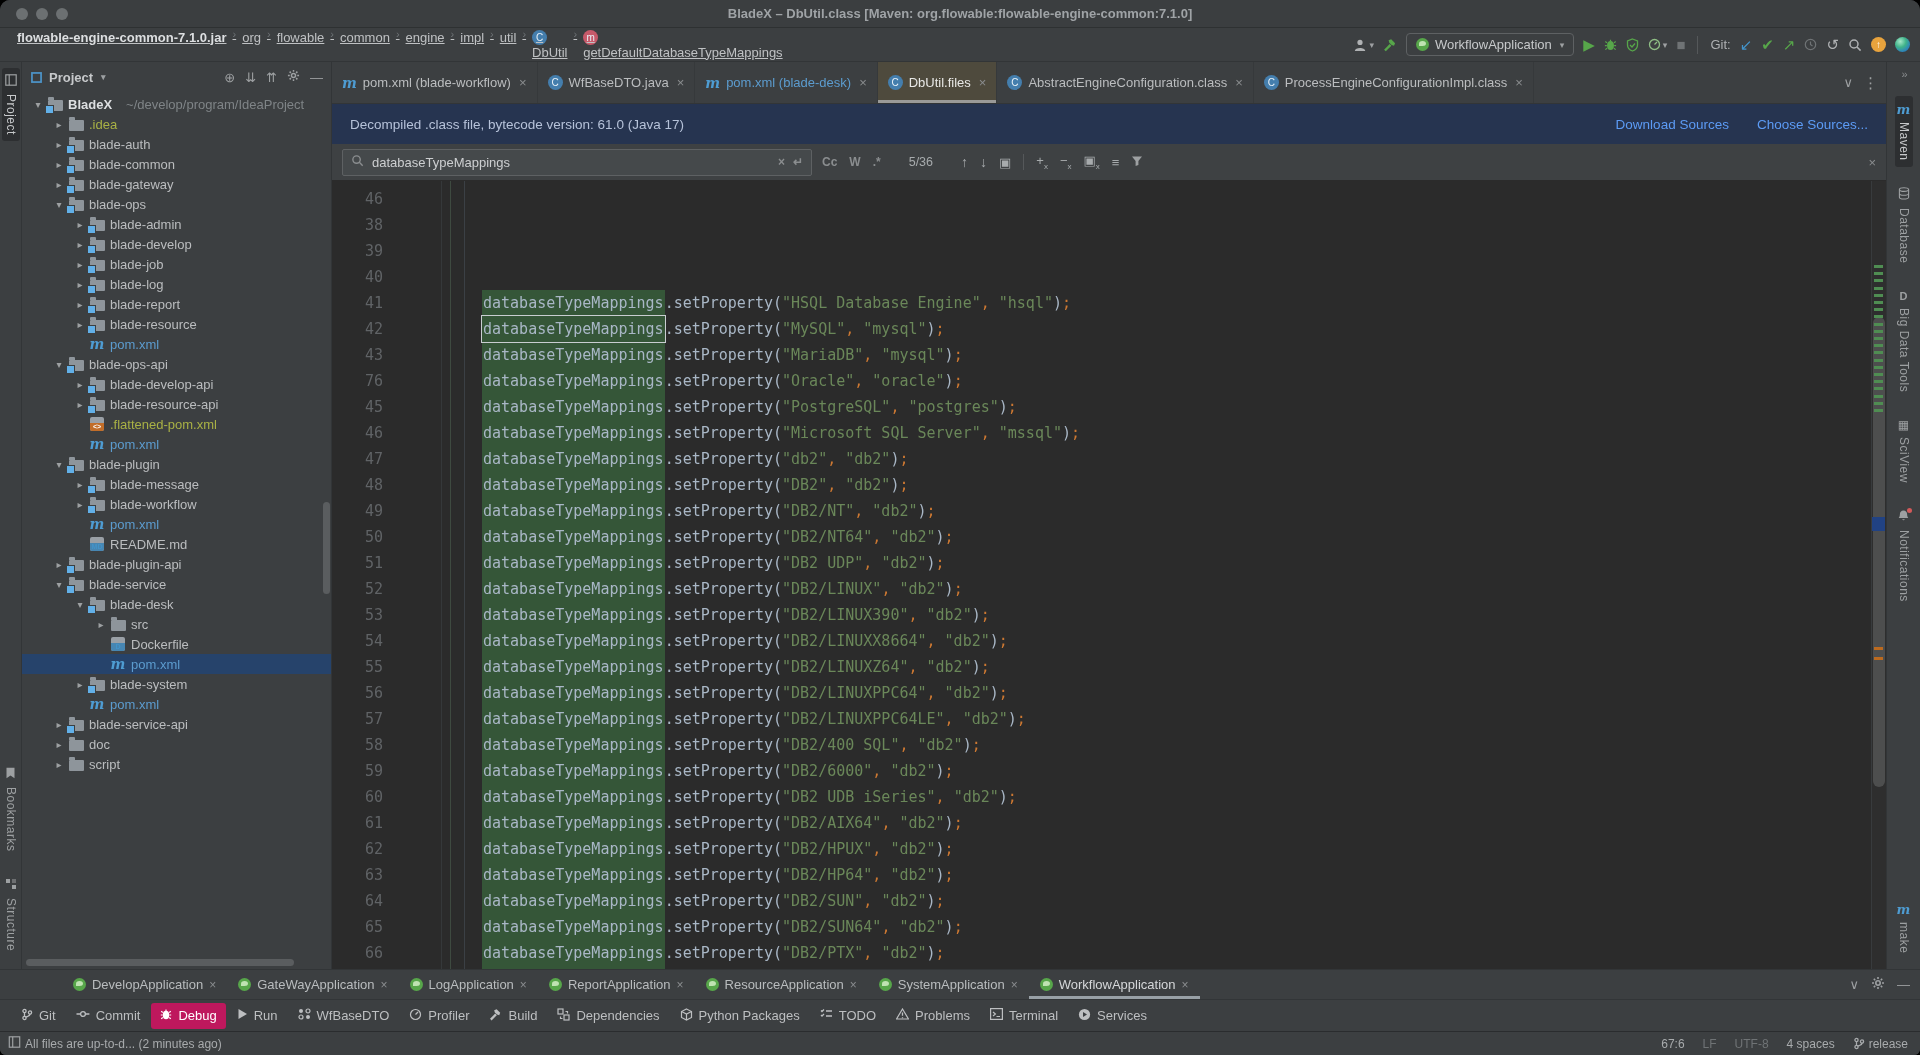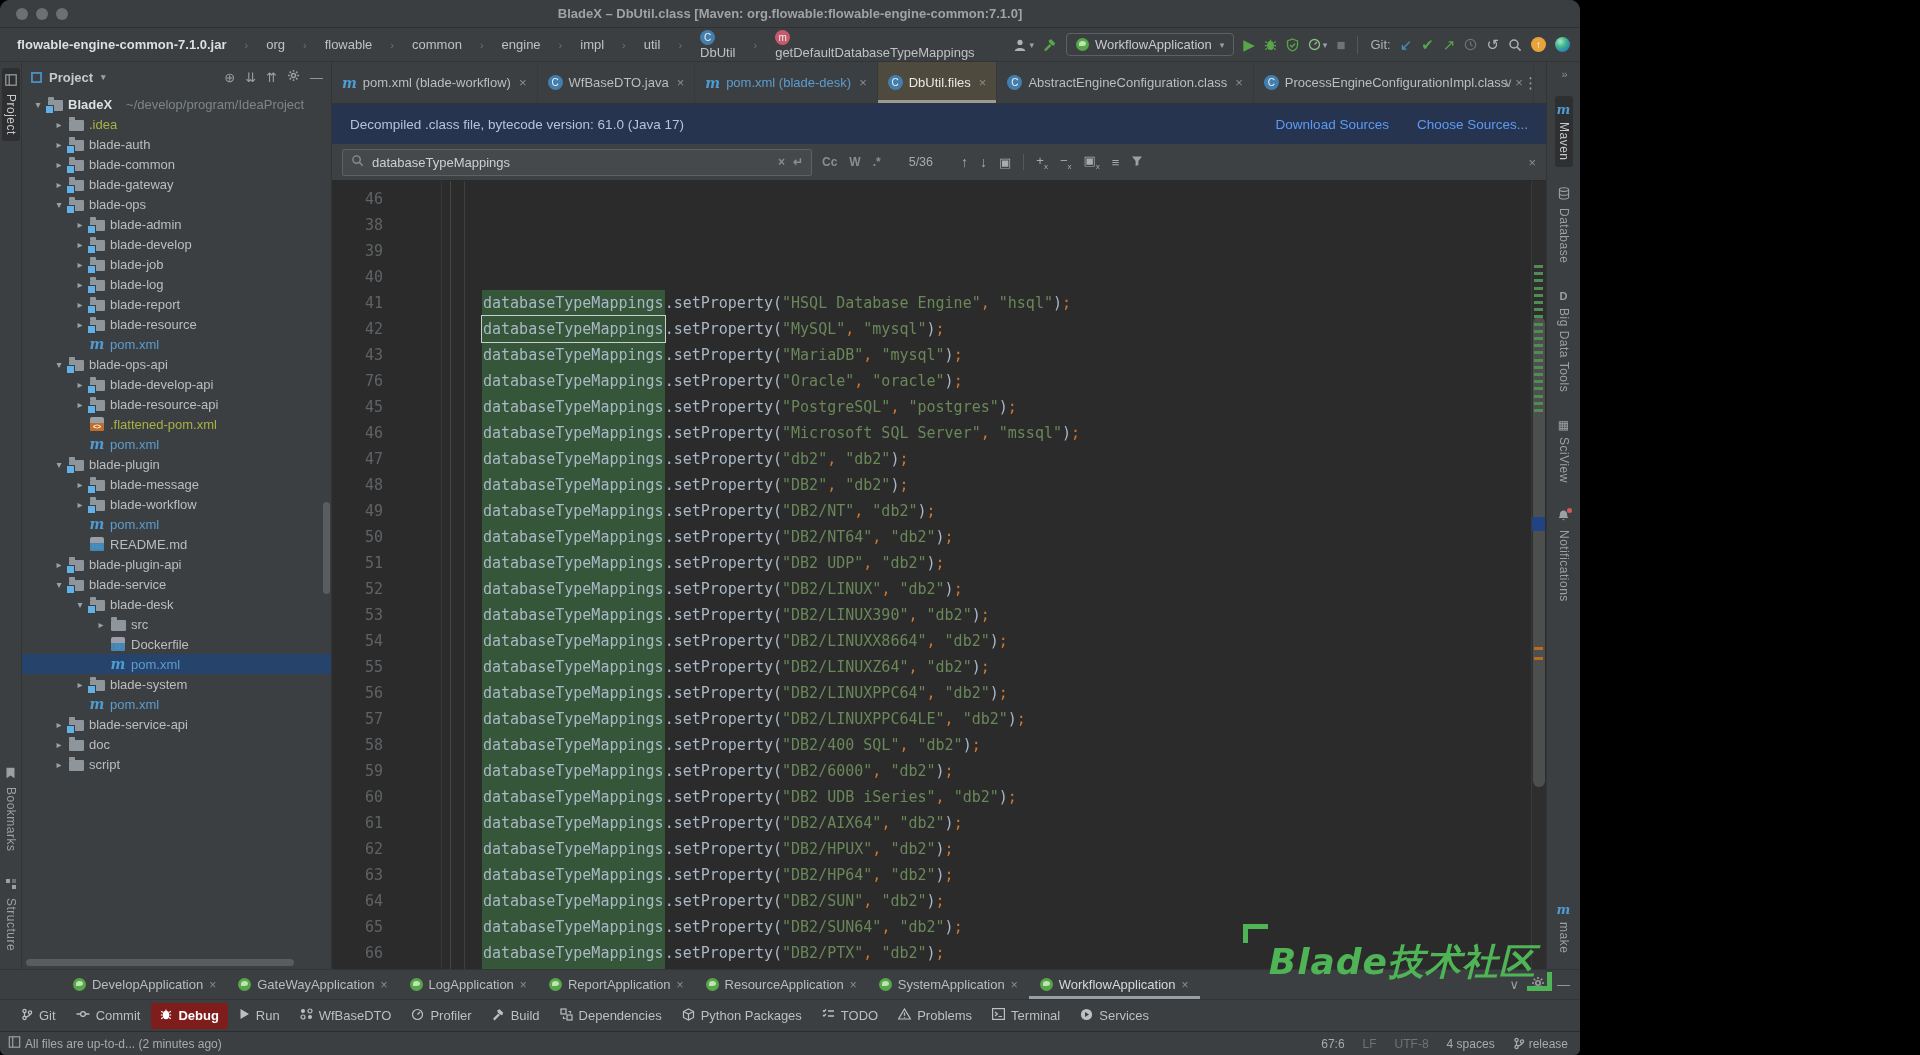--- a/index.html
+++ b/index.html
@@ -1,28 +1,28 @@
 <!DOCTYPE html>
 <html><head>
 <meta charset="utf-8">
 <style>
   * { margin:0; padding:0; box-sizing:border-box; }
   html { background:#000; }
   body { width:1920px; height:1055px; font-family:"Liberation Sans",sans-serif; font-size:13px; color:#BBBDBF; }
-  #app { width:1580px; height:1055px; background:#3C3F41; border-radius:10px 10px 6px 6px; overflow:hidden; display:flex; flex-direction:column; position:relative; }
+  #app { width:1920px; height:1055px; background:#3C3F41; border-radius:10px 10px 6px 6px; overflow:hidden; display:flex; flex-direction:column; position:relative; }
 
   
   .titlebar { height:28px; background:#3B3E40; border-bottom:1px solid #2E3132; display:flex; align-items:center; position:relative; flex:none; }
   .traffic { position:absolute; left:16px; top:8px; display:flex; gap:8px; }
   .light { width:12px; height:12px; border-radius:50%; background:#6C7072; }
   .win-title { margin:0 auto; color:#9FA3A6; font-weight:bold; font-size:13px; }
 
   
   .navbar { height:34px; border-bottom:1px solid #323537; display:flex; align-items:center; justify-content:space-between; padding:0 10px 0 14px; flex:none; }
-  .crumbs { display:flex; align-items:center; gap:14px; white-space:nowrap; color:#BFC1C3; }
+  .crumbs { display:flex; gap:2px; white-space:nowrap; color:#BFC1C3;text-decoration:underline; }
   .crumb { padding:2px 3px; cursor:pointer; }
   .crumb.bold { font-weight:bold; color:#DDDFE1; }
   .crumb-sep { color:#6E7376; font-size:11px; padding:0 1px; }
   .crumb .ci { margin-right:4px; }
   .nav-tools { display:flex; align-items:center; gap:9px; color:#AFB1B3; }
   .nav-tools .sep { width:1px; height:18px; background:#55585A; margin:0 3px; }
   .dd-arrow { font-size:9px; color:#9DA0A2; margin-left:2px; }
   .runcfg { display:flex; align-items:center; gap:6px; border:1px solid #5E6163; border-radius:4px; padding:3px 9px; color:#C7C9CB; cursor:pointer; }
   .icon-btn { display:inline-flex; align-items:center; cursor:pointer; }
   .green { color:#57A64A; } .blue { color:#4393C9; } .dim { color:#6F7375; }
@@ -118,21 +118,21 @@
   .debug-row { height:30px; background:#3C3F41; border-top:1px solid #323537; display:flex; align-items:stretch; padding:0 10px; flex:none; }
   .debug-label { display:flex; align-items:center; margin-right:10px; color:#BBBDBF;margin-top:46px; }
   .dtab { display:flex; align-items:center; gap:6px; padding:0 11px; color:#B9BCBE; cursor:pointer; white-space:nowrap; }
   .dtab .close { color:#8A8D8F; font-size:12px; }
   .dtab.active { box-shadow:inset 0 -3px 0 #98A0A6; color:#D5D7D9; }
   .debug-right { margin-left:auto; display:flex; align-items:center; gap:12px; color:#9DA0A2; }
 
   
   .buttons-row { height:32px; background:#3C3F41; border-top:1px solid #323537; display:flex; align-items:center; padding:0 12px; gap:2px; flex:none; }
   .tbtn { display:flex; align-items:center; gap:6px; padding:5px 9px; border-radius:3px; color:#BDBFC1; cursor:pointer; }
-  .tbtn.active { background:#7f1d1d; color:#FFFFFF; font-weight:bold;text-align:center; }
+  .tbtn.active { background:#be185d; color:#FFFFFF; font-weight:normal;text-align:center; }
   .tbtn svg { flex:none; }
 
   
   .statusbar { height:24px; background:#3C3F41; border-top:1px solid #2A2C2E; display:flex; align-items:center; justify-content:space-between; padding:0 12px 0 8px; font-size:12px; color:#A8ABAD; flex:none; }
   .sb-left { display:flex; align-items:center; gap:4px; }
   .sb-right { display:flex; align-items:center; gap:18px; }
   .sb-item { cursor:pointer; }
   .sb-item.dimmed { color:#6F7375; }
   .sb-git { display:flex; align-items:center; gap:4px; }
 </style>
@@ -921,14 +921,13 @@
               <circle cx="3.5" cy="10" r="1.6"></circle>
               <circle cx="9" cy="4.5" r="1.6"></circle>
               <path d="M3.5 4.6v3.8M9 6.1c0 2.5-3 2.2-4.3 3"></path>
             </g>
           </svg>
         <span>release</span>
       </span>
     </div>
   </div>
 
-  <div class="watermark">Blade技术社区</div>
 </div>
 
 </body></html>

